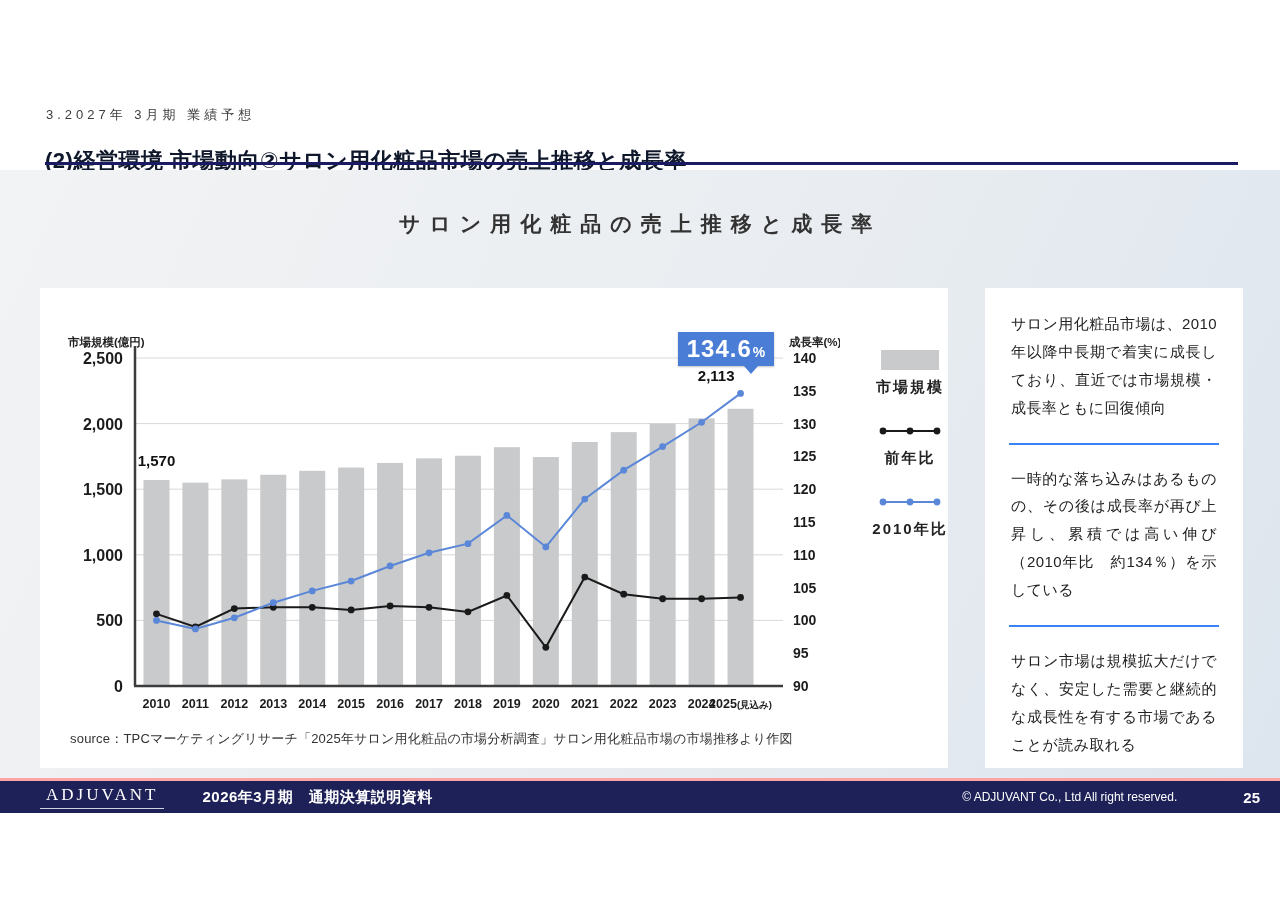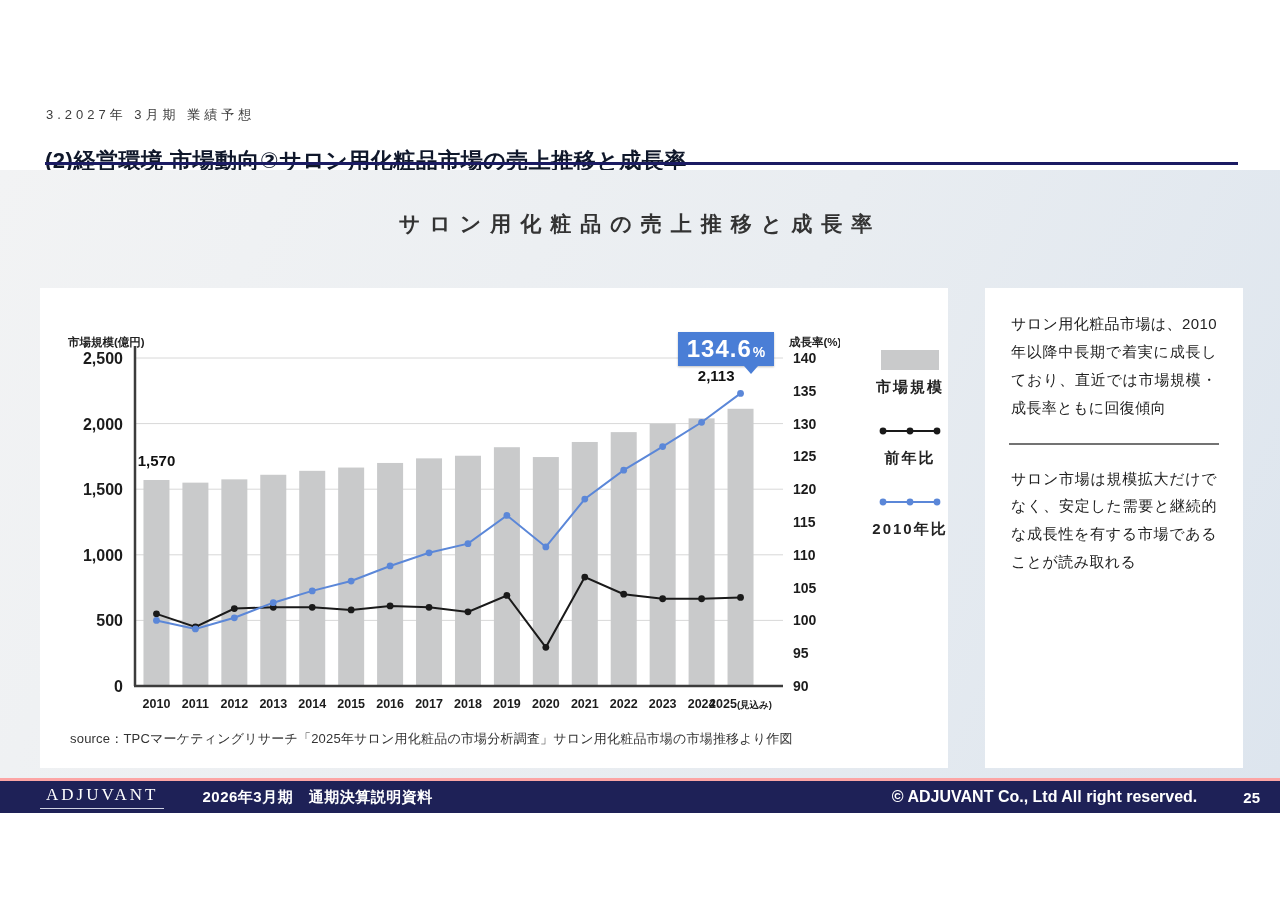--- a/index.html
+++ b/index.html
@@ -41,32 +41,32 @@
   .legend{position:absolute;left:818px;top:62px;width:104px;text-align:center;}
   .legend .sw-bar{width:58px;height:20px;margin:0 auto;}
   .legend .lg-label{font-size:15px;font-weight:bold;color:#222;margin-top:8px;letter-spacing:2px;}
   .legend .item{margin-bottom:26px;}
   .source-line{position:absolute;left:30px;bottom:20px;font-size:13px;font-weight:normal;color:#333;letter-spacing:0.2px;}
   
   .insight-card{position:absolute;left:985px;top:118px;width:258px;height:480px;background:#ffffff;}
   .insight-card .inner{padding:2px 24px 0 24px;}
   .tbox{padding:20px 2px 21px 2px;font-size:15px;line-height:1.86;color:#222;
     font-weight:500;text-align:justify;letter-spacing:0.4px;}
-  .tbox.divided{border-bottom:2px solid #737373;}
+  .tbox.divided{border-bottom:2px solid #3b82f6;}
   
   .footer{
     position:absolute;left:0;top:778px;width:1280px;height:35px;background:#1e2157;
     border-top:3px solid #fca5a5;box-sizing:border-box;
     display:flex;align-items:center;color:#fff;
   }
   .logo{margin-left:40px;font-family:"Liberation Serif","DejaVu Serif",serif;
     font-size:17px;letter-spacing:3px;border-bottom:1px solid #cfd2e2;padding:0 6px 3px 6px;}
   .fiscal{margin-left:38px;font-size:15px;font-weight:bold;letter-spacing:0.5px;}
-  .copyright{margin-left:auto;font-size:16px;font-weight:bold;text-align:right;}
-  .pagenum{margin-left:46px;margin-right:20px;font-size:15px;font-weight:bold;}
+  .copyright{margin-left:auto;font-size:12px;font-weight:normal;text-align:right;}
+  .pagenum{margin-left:66px;margin-right:20px;font-size:15px;font-weight:bold;}
 </style>
 </head>
 <body>
 
 <div class="eyebrow">3.2027年 3月期 業績予想</div>
 <div class="page-title">(2)経営環境 市場動向②サロン用化粧品市場の売上推移と成長率</div>
 <div class="title-rule"></div>
 
 <div class="band">
 
@@ -200,20 +200,21 @@
         <div class="lg-label">2010年比</div>
       </div>
     </div>
 
     <div class="source-line">source：TPCマーケティングリサーチ「2025年サロン用化粧品の市場分析調査」サロン用化粧品市場の市場推移より作図</div>
   </div>
 
   <div class="insight-card">
     <div class="inner">
       <div class="tbox divided">サロン用化粧品市場は、2010年以降中長期で着実に成長しており、直近では市場規模・成長率ともに回復傾向</div>
+      <div class="tbox divided">一時的な落ち込みはあるものの、その後は成長率が再び上昇し、累積では高い伸び（2010年比　約134％）を示している</div>
       <div class="tbox">サロン市場は規模拡大だけでなく、安定した需要と継続的な成長性を有する市場であることが読み取れる</div>
     </div>
   </div>
 </div>
 
 <div class="footer">
   <span class="logo">ADJUVANT</span>
   <span class="fiscal">2026年3月期　通期決算説明資料</span>
   <span class="copyright">© ADJUVANT Co., Ltd All right reserved.</span>
   <span class="pagenum">25</span>

